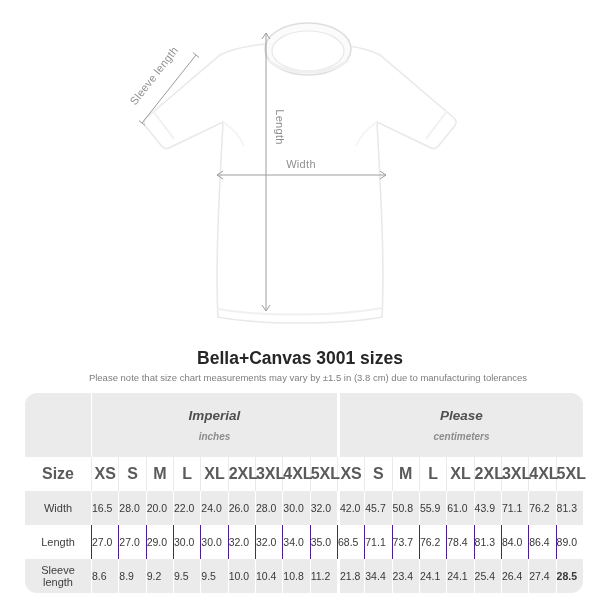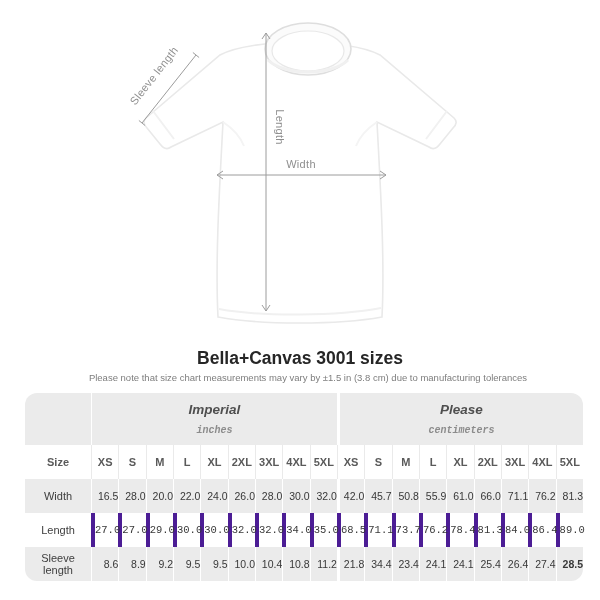--- a/index.html
+++ b/index.html
@@ -34,42 +34,42 @@
 
   
   table.sizetable {
     position: absolute; top: 393px; left: 25px;
     width: 558px;
     border-collapse: separate; border-spacing: 0;
     table-layout: fixed;
   }
   table.sizetable col.csize { width: 66px; }
 
-  tr.group > th, tr.group > td { background: #ebebeb; height: 52px; padding: 0; vertical-align: middle; }
+  tr.group > th, tr.group > td { background: #ebebeb; height: 64px; padding: 0; vertical-align: middle; }
   tr.group td.gempty { border-top-left-radius: 12px; }
   tr.group th.gimperial { border-left: 1px solid #ffffff; }
   tr.group th.gmetric { border-left: 3px solid #ffffff; border-top-right-radius: 12px; }
   .glabel { font-style: italic; font-weight: bold; font-size: 13.5px; color: #4f4f4f; text-align: center; }
-  .gsub { font-style: italic; font-size: 10px; color: #8c8c8c; text-align: center; margin-top: 8px; font-family: Liberation Mono, monospace; }
-
-  tr.head > th { background: #ffffff; height: 34px; padding: 0; font-size: 11px; font-weight: bold; color: #5a5a5a; text-align: center; vertical-align: middle; }
+  .gsub { font-style: italic; font-size: 10px; color: #8c8c8c; text-align: center; margin-top: 8px; }
+
+  tr.head > th { background: #ffffff; height: 34px; padding: 0; font-size: 16px; font-weight: bold; color: #5a5a5a; text-align: center; vertical-align: middle; }
   tr.head > th + th { border-left: 1px solid #eaeaea; }
 
   tr.dgray > th, tr.dgray > td { background: #ebebeb; height: 34px; padding: 0; vertical-align: middle; }
   tr.dgray > * + * { border-left: 1px solid #ffffff; }
   tr.dgray > .mstart { border-left-width: 3px; }
 
   tr.dwhite > th, tr.dwhite > td { background: #ffffff; height: 34px; padding: 0; vertical-align: middle; }
-  tr.dwhite > * + * { border-left: 4px solid #4c1d95; font-family: Liberation Mono, monospace; }
+  tr.dwhite > * + * { border-left: 1px solid #4c1d95; }
 
   tr.last > th.rowlabel { border-bottom-left-radius: 12px; }
   tr.last > td.lastcell { border-bottom-right-radius: 12px; font-weight: bold; }
 
   th.rowlabel { font-weight: normal; font-size: 11px; color: #3d3d3d; text-align: center; }
-  td.num { font-size: 10.5px; color: #383838; text-align: right; }
+  td.num { font-size: 10.5px; color: #383838; text-align: left; }
 </style>
 </head>
 <body>
 
 <div class="canvas">
 
   <div class="shirt-area">
     <svg width="600" height="345" viewBox="0 0 600 345">
 
       <g>
@@ -201,21 +201,21 @@
         <td class="num">24.0</td>
         <td class="num">26.0</td>
         <td class="num">28.0</td>
         <td class="num">30.0</td>
         <td class="num">32.0</td>
         <td class="num mstart">42.0</td>
         <td class="num">45.7</td>
         <td class="num">50.8</td>
         <td class="num">55.9</td>
         <td class="num">61.0</td>
-        <td class="num">66.0</td>
+        <td class="num">43.9</td>
         <td class="num">71.1</td>
         <td class="num">76.2</td>
         <td class="num">81.3</td>
       </tr>
 
       <tr class="dwhite">
         <th class="rowlabel">Length</th>
         <td class="num">27.0</td>
         <td class="num">27.0</td>
         <td class="num">29.0</td>

